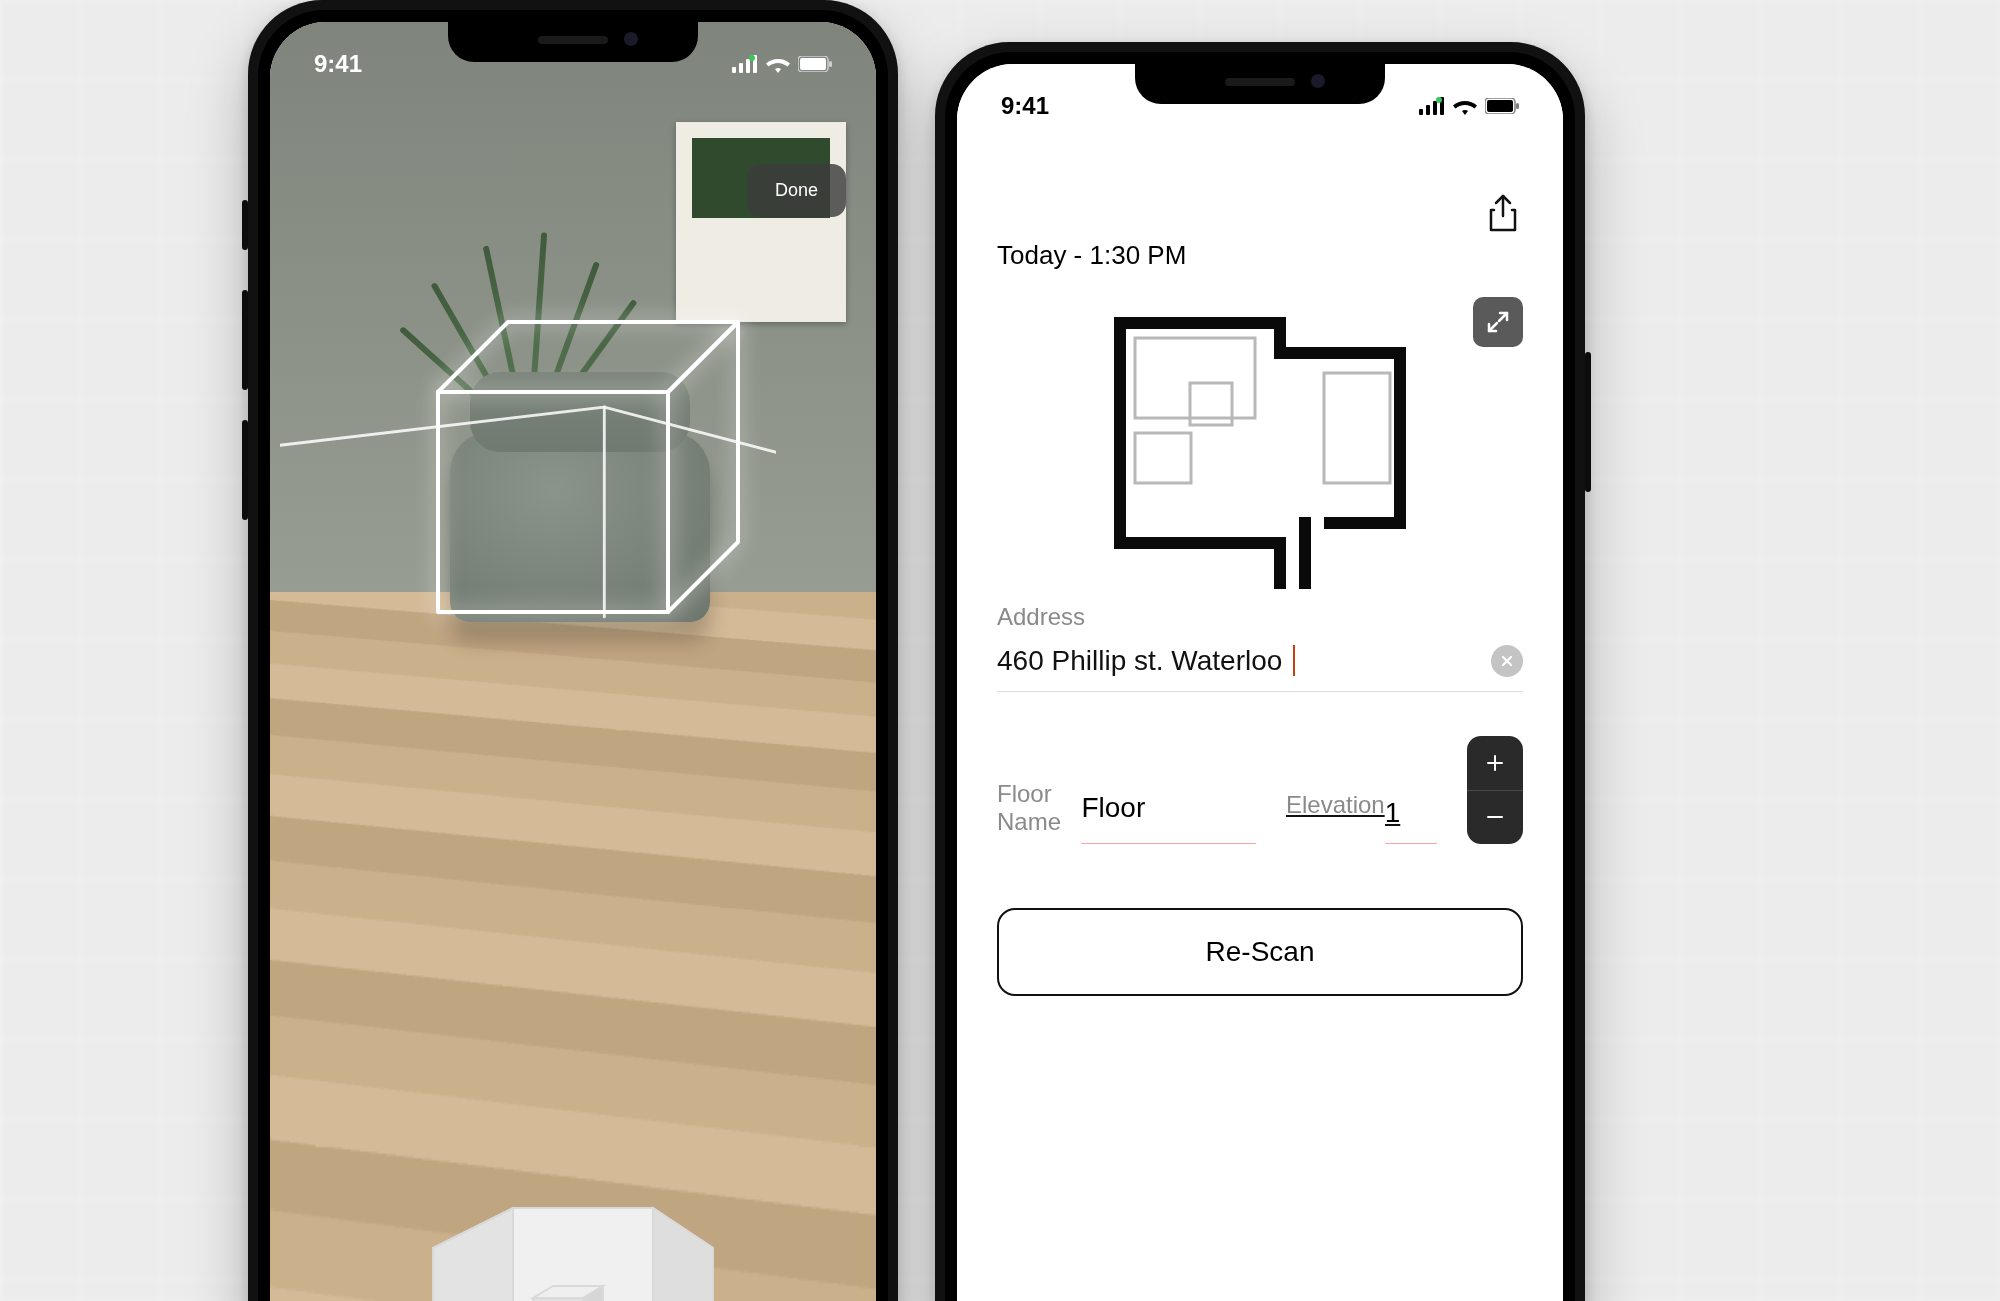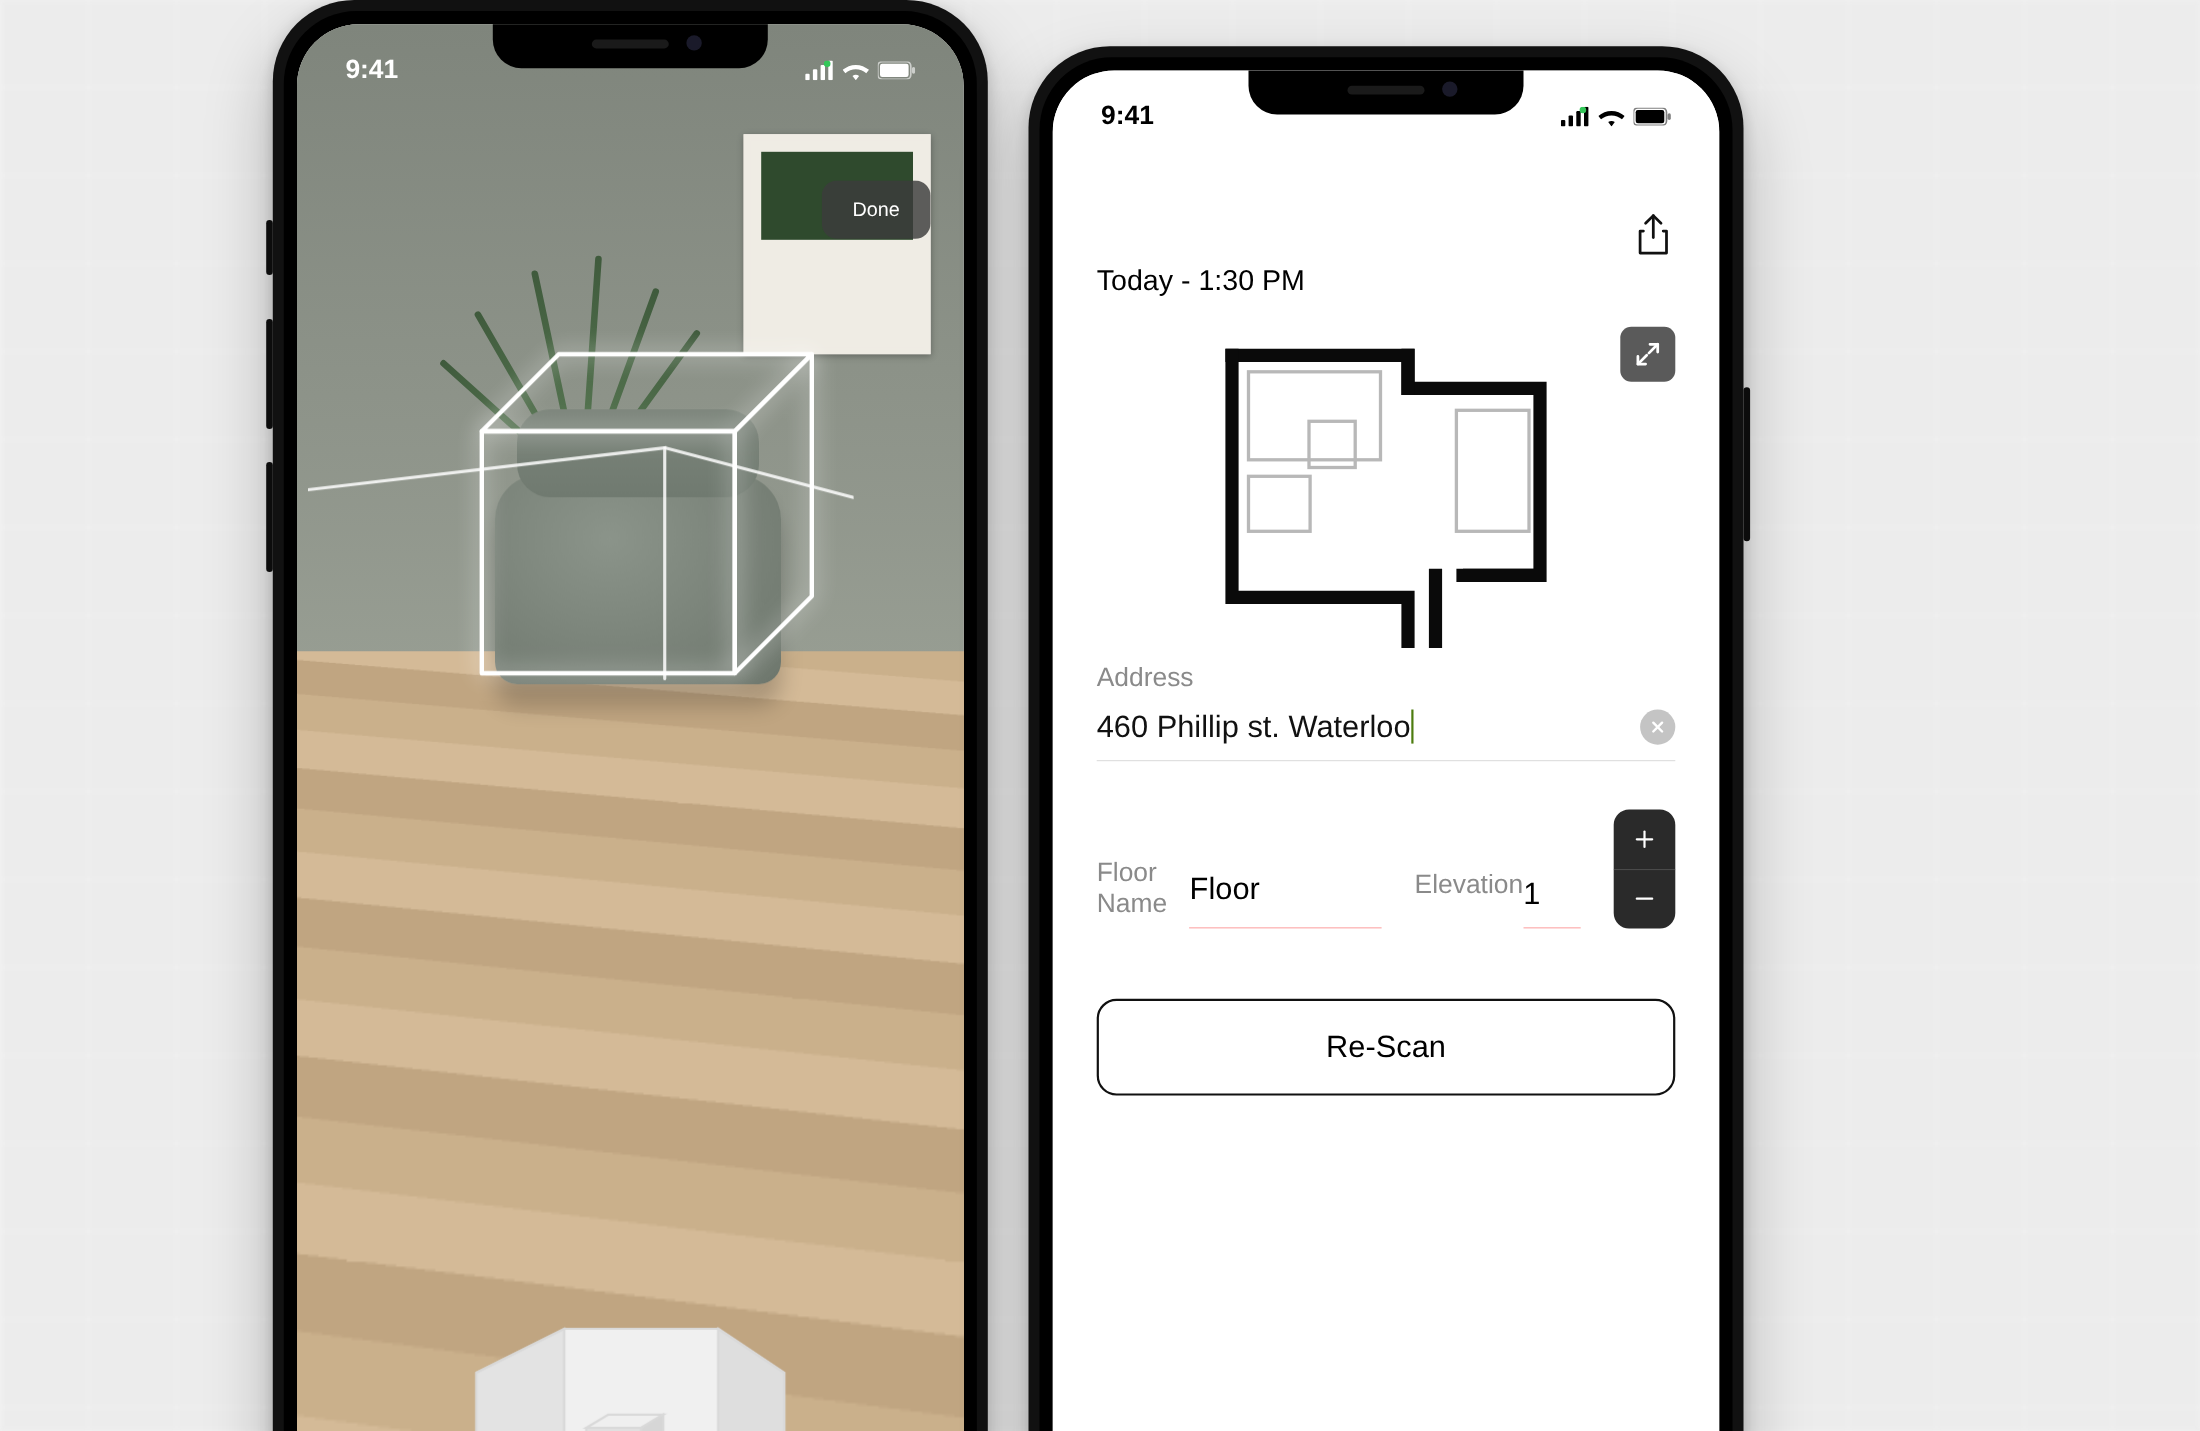--- a/index.html
+++ b/index.html
@@ -266,41 +266,41 @@
     margin-bottom: 8px;
     display:block;
   }
   .text-input-row {
     display:flex;
     align-items:center;
     border-bottom: 1px solid #ddd;
     padding: 6px 0 14px 0;
   }
   .text-input-cursor {
-    border-right: 2px solid #4d7c0f;
-    padding-right: 1px;
+    border-right: 2px solid #c2410c;
+    padding-right: 11px;
   }
   .clear-btn {
     width:32px; height:32px;
     border:none;
     border-radius:50%;
     background:#c4c4c4;
     display:flex; align-items:center; justify-content:center;
     cursor:pointer;
   }
 
   .two-col {
     display:flex;
     gap: 30px;
     margin-top: 44px;
     align-items: flex-end;
   }
   .two-col .col { display:flex; flex-direction:row; }
   .two-col .col.floor { flex: 1.2; }
-  .two-col .col.elev { flex: 0.7; }
+  .two-col .col.elev { flex: 0.7; text-decoration: underline; }
   .plain-input {
     border:none;
     border-bottom: 1px solid #fca5a5;
     outline:none;
     font-size: 28px;
     padding: 6px 0 14px 0;
     width:100%;
     font-family:inherit;
     background:transparent;
   }

